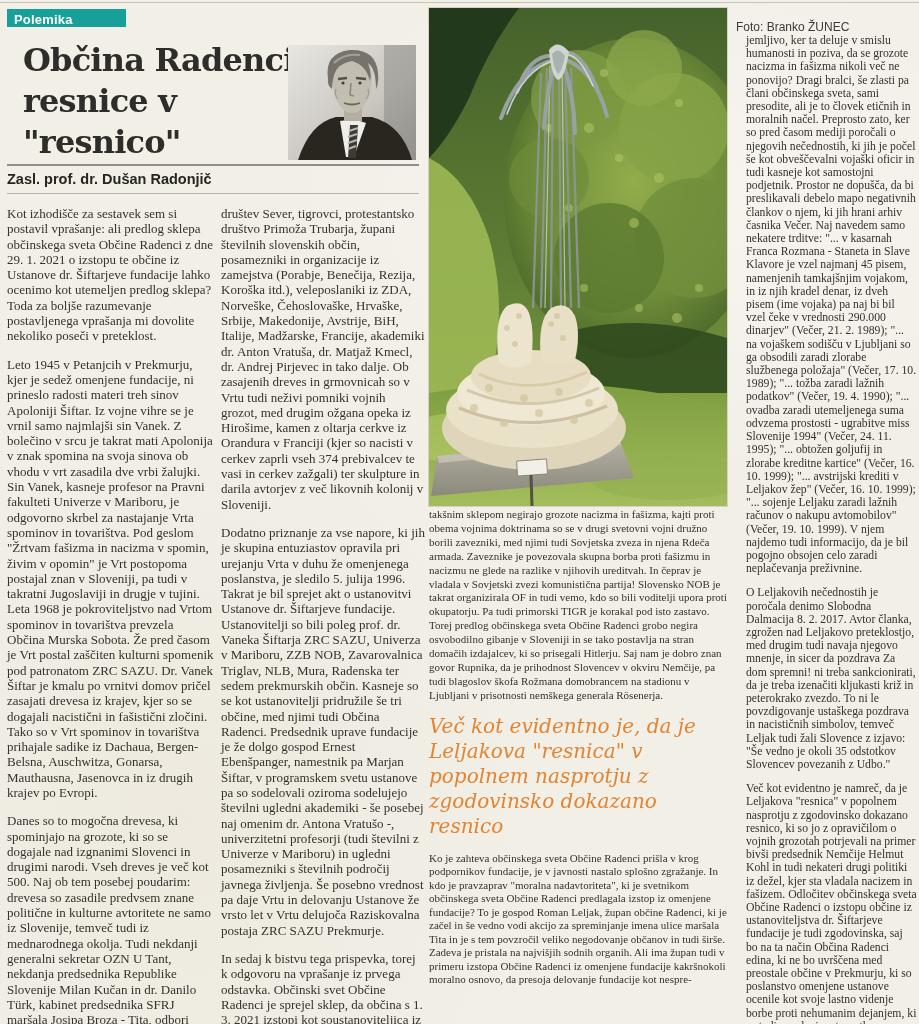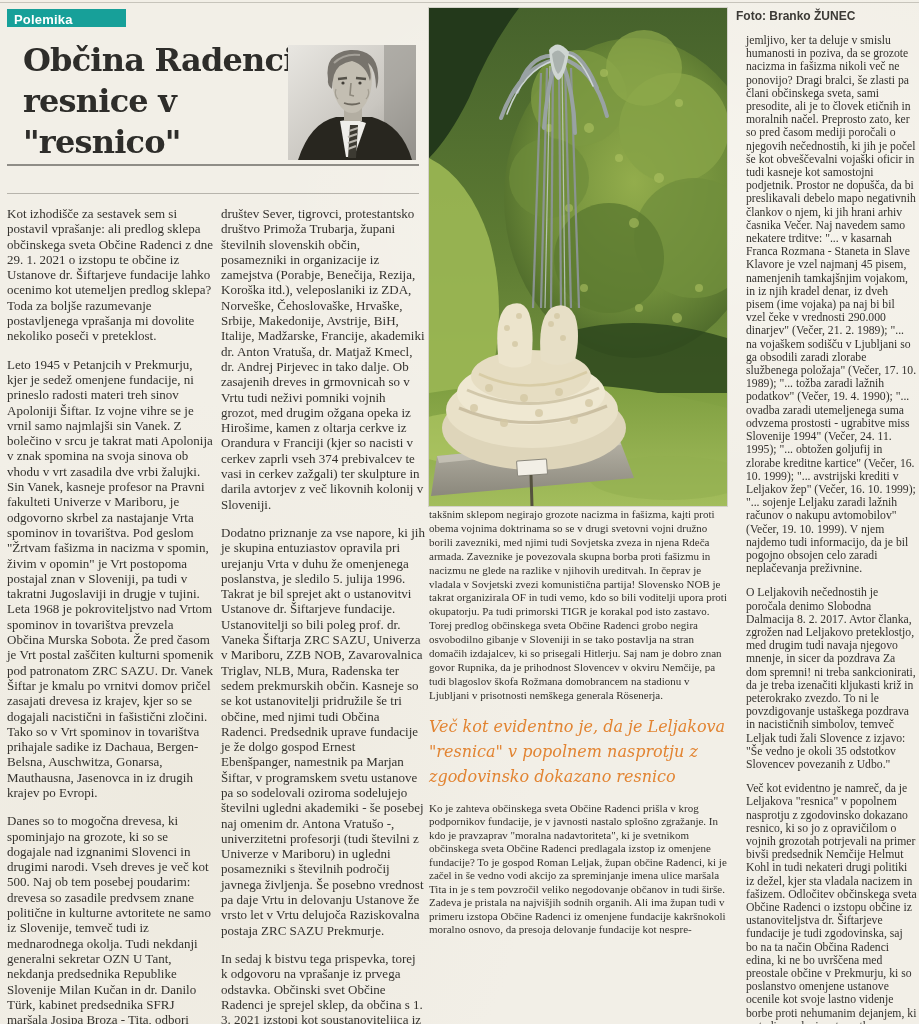--- a/index.html
+++ b/index.html
@@ -36,31 +36,31 @@
     font-size:14.5px;color:#262522;
   }
   .rule-b{position:absolute;left:7px;top:193px;width:412px;height:1px;background:#b7b4ac;}
 
   .col p{margin:4px 0 13px 0;}
   .col1{position:absolute;left:7px;top:202px;width:207px;font-size:13px;line-height:15.3px;}
   .col2{position:absolute;left:221px;top:202px;width:204px;font-size:13px;line-height:15.3px;}
 
   .photo{position:absolute;left:429px;top:8px;width:298px;height:498px;margin:0;overflow:hidden;box-shadow:0 0 0 1px rgba(120,120,110,.25);}
   .credit{
-    position:absolute;left:736px;top:9px;width:180px;
-    font-family:"Liberation Sans", sans-serif;font-size:12px;color:#3c3a36;font-weight:bold;
+    position:absolute;left:736px;top:20px;width:180px;
+    font-family:"Liberation Sans", sans-serif;font-size:12px;color:#3c3a36;
   }
 
   .mid{position:absolute;left:429px;top:508px;width:303px;}
   .mid p{margin:0;font-size:11px;line-height:13.9px;}
   .mid p.after{line-height:13.5px;}
   .quote{
     margin:11px 0 13px 0;padding:0;
     font-family:"DejaVu Serif", serif;font-style:italic;
-    font-size:16px;line-height:25px;color:#e28432;
+    font-size:20px;line-height:25px;color:#e28432;
   }
 
   .rightcol{position:absolute;left:736px;top:34px;width:181px;font-size:11.7px;line-height:13.2px;}
   .rightcol p{margin:0 0 11px 10px;}
 </style>
 </head>
 <body>
 
 <div class="page">
   <div class="top-rule"></div>
@@ -101,20 +101,21 @@
       <path d="M50 34 L59 33 M68 33 L78 34" stroke="#55524a" stroke-width="2.4" fill="none"></path>
       <circle cx="55" cy="38" r="1.6" fill="#423f38"></circle>
       <circle cx="72" cy="38" r="1.6" fill="#423f38"></circle>
       <path d="M63 38 L62 50 L66 51" stroke="#8d887c" stroke-width="1.6" fill="none"></path>
       <path d="M56 58 Q64 61 72 58" stroke="#6d685e" stroke-width="1.8" fill="none"></path>
       <path d="M48 44 Q46 50 50 54 M80 44 Q82 50 78 54" stroke="#a39e92" stroke-width="1.2" fill="none"></path>
     </svg>
   </div>
 
   <div class="rule-a"></div>
+  <div class="byline">Zasl. prof. dr. Dušan Radonjič</div>
   <div class="rule-b"></div>
 
   <div class="col col1">
     <p>Kot izhodišče za sestavek sem si postavil vprašanje: ali predlog sklepa občinskega sveta Občine Radenci z dne 29. 1. 2021 o izstopu te občine iz Ustanove dr. Šiftarjeve fundacije lahko ocenimo kot utemeljen predlog sklepa? Toda za boljše razumevanje postavljenega vprašanja mi dovolite nekoliko poseči v preteklost.</p>
     <p>Leto 1945 v Petanjcih v Prekmurju, kjer je sedež omenjene fundacije, ni prineslo radosti materi treh sinov Apoloniji Šiftar. Iz vojne vihre se je vrnil samo najmlajši sin Vanek. Z bolečino v srcu je takrat mati Apolonija v znak spomina na svoja sinova ob vhodu v vrt zasadila dve vrbi žalujki. Sin Vanek, kasneje profesor na Pravni fakulteti Univerze v Mariboru, je odgovorno skrbel za nastajanje Vrta spominov in tovarištva. Pod geslom "Žrtvam fašizma in nacizma v spomin, živim v opomin" je Vrt postopoma postajal znan v Sloveniji, pa tudi v takratni Jugoslaviji in drugje v tujini. Leta 1968 je pokroviteljstvo nad Vrtom spominov in tovarištva prevzela Občina Murska Sobota. Že pred časom je Vrt postal zaščiten kulturni spomenik pod patronatom ZRC SAZU. Dr. Vanek Šiftar je kmalu po vrnitvi domov pričel zasajati drevesa iz krajev, kjer so se dogajali nacistični in fašistični zločini. Tako so v Vrt spominov in tovarištva prihajale sadike iz Dachaua, Bergen-Belsna, Auschwitza, Gonarsa, Mauthausna, Jasenovca in iz drugih krajev po Evropi.</p>
     <p>Danes so to mogočna drevesa, ki spominjajo na grozote, ki so se dogajale nad izgnanimi Slovenci in drugimi narodi. Vseh dreves je več kot 500. Naj ob tem posebej poudarim: drevesa so zasadile predvsem znane politične in kulturne avtoritete ne samo iz Slovenije, temveč tudi iz mednarodnega okolja. Tudi nekdanji generalni sekretar OZN U Tant, nekdanja predsednika Republike Slovenije Milan Kučan in dr. Danilo Türk, kabinet predsednika SFRJ maršala Josipa Broza - Tita, odbori taboriščnikov iz domovine in tujine, legendarni udeleženci NOB ali njihovi potomci, Združenje ZZB za vrednote NOB, pomembne veteranske in druge civilnodružbene organizacije (na primer Dražgoše, Jelovica ipd.), Zveza</p>
   </div>
 
   <div class="col col2">
     <p>društev Sever, tigrovci, protestantsko društvo Primoža Trubarja, župani številnih slovenskih občin, posamezniki in organizacije iz zamejstva (Porabje, Benečija, Rezija, Koroška itd.), veleposlaniki iz ZDA, Norveške, Čehoslovaške, Hrvaške, Srbije, Makedonije, Avstrije, BiH, Italije, Madžarske, Francije, akademiki dr. Anton Vratuša, dr. Matjaž Kmecl, dr. Andrej Pirjevec in tako dalje. Ob zasajenih dreves in grmovnicah so v Vrtu tudi neživi pomniki vojnih grozot, med drugim ožgana opeka iz Hirošime, kamen z oltarja cerkve iz Orandura v Franciji (kjer so nacisti v cerkev zaprli vseh 374 prebivalcev te vasi in cerkev zažgali) ter skulpture in darila avtorjev z več likovnih kolonij v Sloveniji.</p>

